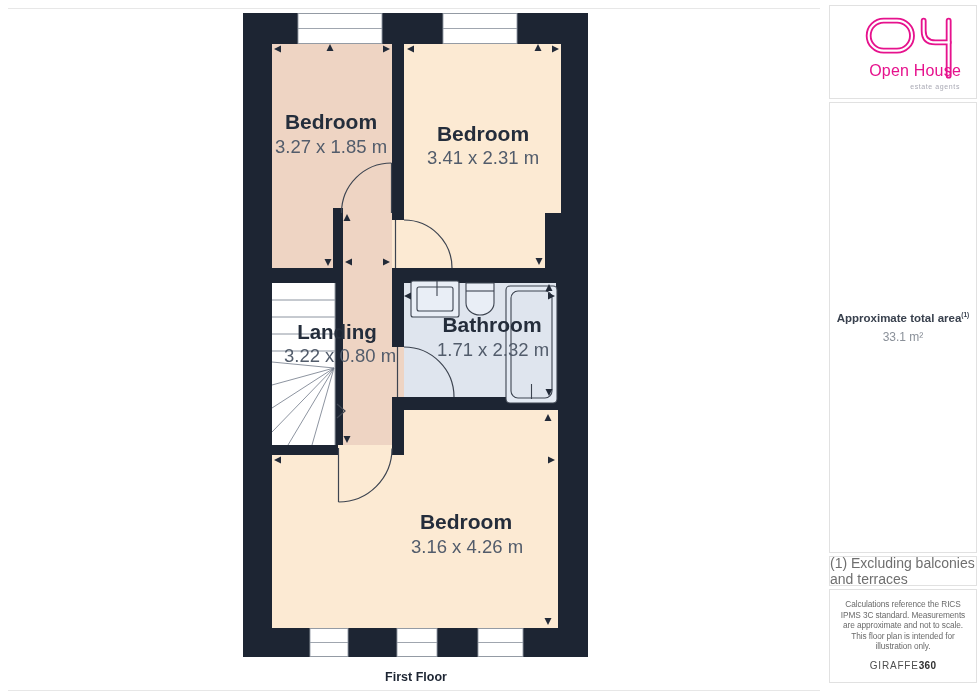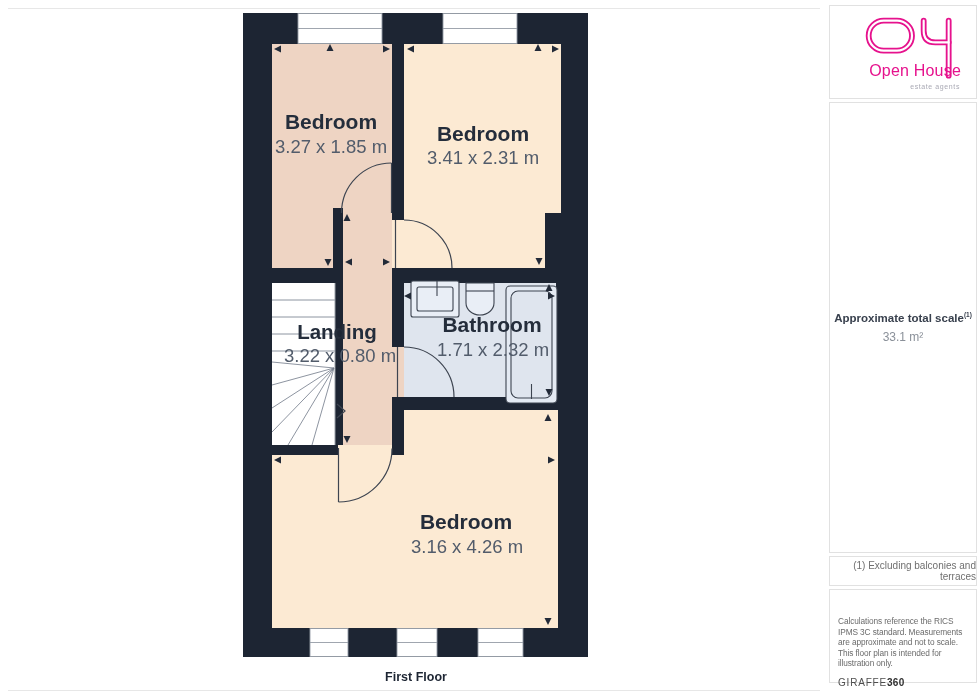--- a/index.html
+++ b/index.html
@@ -23,28 +23,28 @@
   .arr{fill:#222a38;}
   .rname{font-weight:bold;fill:#242d3b;}
   .rdims{fill:#525c6b;}
   .floorlabel{font-weight:bold;fill:#1d2533;}
   
   .sidebar{position:absolute;left:829px;top:0;width:148px;height:693px;}
   .panel{position:absolute;left:0;width:148px;background:#fff;border:1px solid #e1e1e1;box-sizing:border-box;}
   .panel-logo{top:5px;height:94px;}
   .panel-area{top:102px;height:451px;display:flex;flex-direction:column;align-items:center;justify-content:center;}
   .panel-footnote{top:556px;height:30px;display:flex;align-items:center;justify-content:center;}
-  .panel-disclaimer{top:589px;height:94px;padding:26px 8px 0 8px;text-align:left;}
+  .panel-disclaimer{top:589px;height:94px;padding:9px 8px 0 8px;text-align:center;}
   .oh-mark{position:absolute;top:8px;right:14px;}
   .oh-name{position:absolute;top:56px;right:15px;font-size:16px;color:#e6128d;letter-spacing:0.2px;}
   .oh-tag{position:absolute;top:77px;right:16px;font-size:7px;color:#a9a9b4;letter-spacing:0.6px;}
   .area-label{font-size:11.5px;font-weight:bold;color:#39414e;}
   .area-label sup{font-size:6.5px;font-weight:bold;}
   .area-value{margin-top:7px;font-size:12px;color:#8a9099;}
-  .footnote-text{font-size:10px;color:#6f6f6f;text-align:right;}
+  .footnote-text{font-size:14px;color:#6f6f6f;}
   .disclaimer-text{font-size:8.3px;line-height:10.5px;color:#6b6b6b;letter-spacing:-0.1px;}
   .giraffe{margin-top:8px;font-size:10px;color:#4e4e4e;letter-spacing:0.8px;}
   .giraffe b{color:#303030;letter-spacing:0.3px;}
 </style>
 </head>
 <body>
 
 <div class="canvas">
   <div class="rule top"></div>
   <div class="rule bottom"></div>
@@ -169,21 +169,21 @@
           <path d="M74 8 v12 q0 14 14 14 h16"></path>
           <path d="M104 8 v66"></path>
         </g>
       </svg>
       <div class="oh-name">Open House</div>
       <div class="oh-tag">estate agents</div>
     </div>
 
     <div class="panel panel-area">
       <div class="area-label">
-        <span>Approximate total scale</span><sup>(1)</sup>
+        <span>Approximate total area</span><sup>(1)</sup>
       </div>
       <div class="area-value">33.1 m²</div>
     </div>
 
     <div class="panel panel-footnote">
       <div class="footnote-text">(1) Excluding balconies and terraces</div>
     </div>
 
     <div class="panel panel-disclaimer">
       <div class="disclaimer-text">Calculations reference the RICS IPMS 3C standard. Measurements are approximate and not to scale. This floor plan is intended for illustration only.</div>

